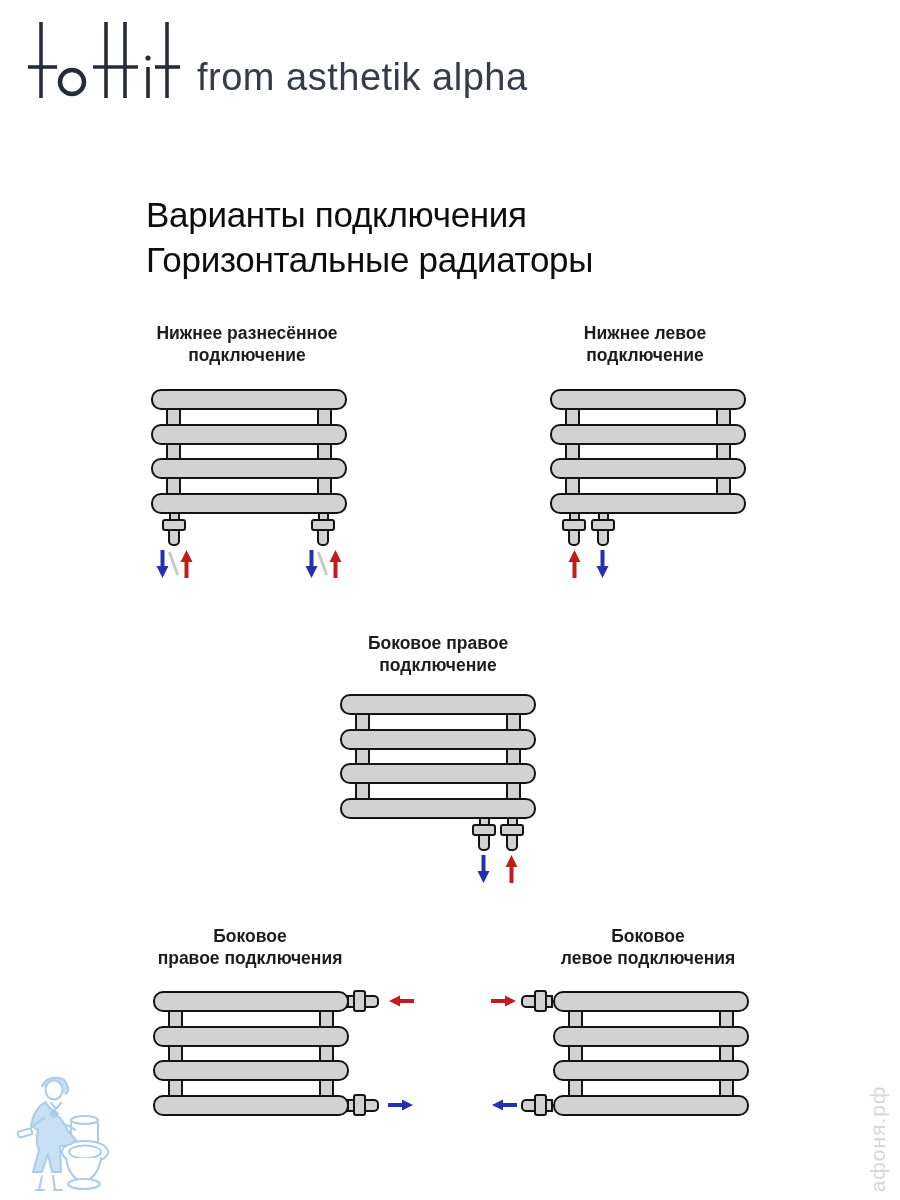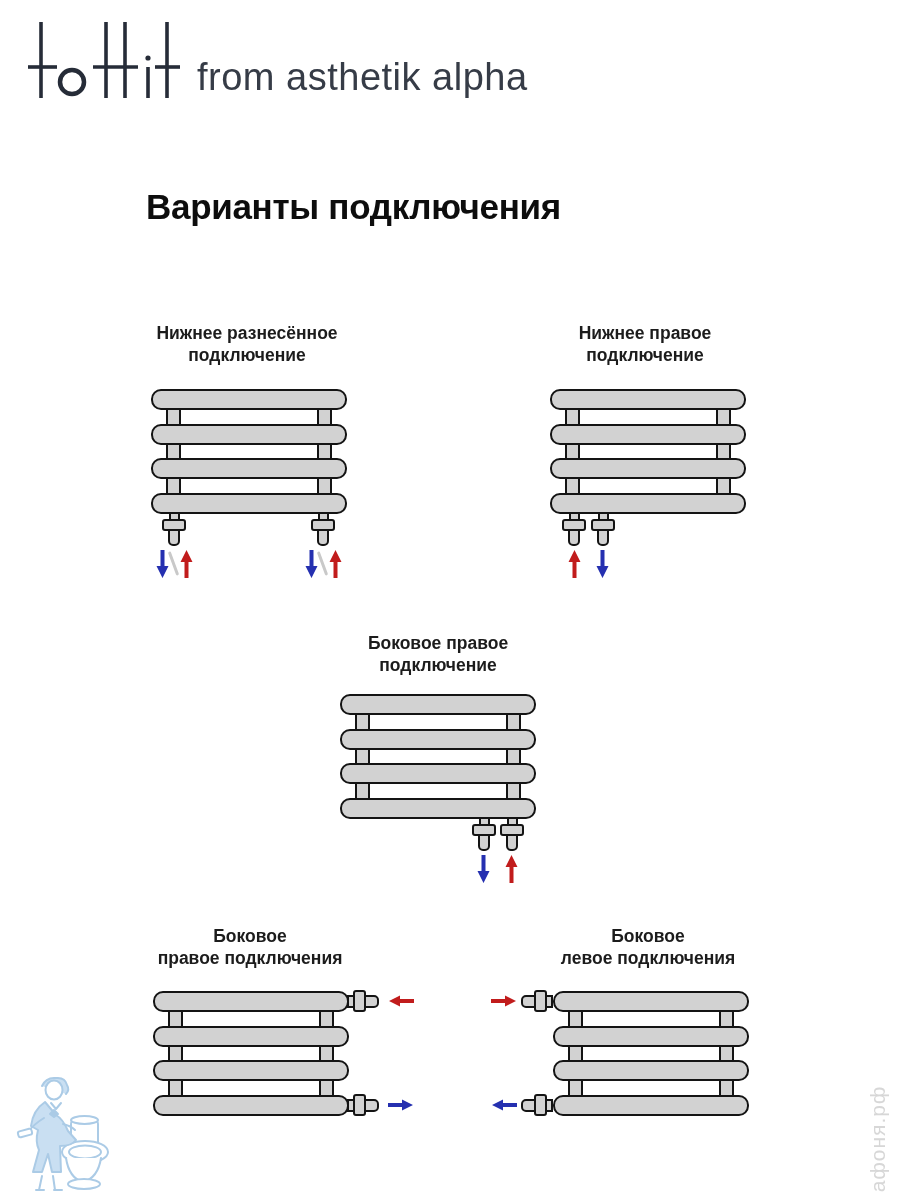--- a/index.html
+++ b/index.html
@@ -12,21 +12,21 @@
     position:relative;width:900px;height:1200px;background:#fff;overflow:hidden;
     font-family:"Liberation Sans","DejaVu Sans",sans-serif;
   }
   
   .logo-svg{position:absolute;left:28px;top:15px;}
   .tagline{
     position:absolute;left:197px;top:56px;font-size:38px;font-weight:300;
     color:#363c47;letter-spacing:.5px;white-space:nowrap;
   }
   .main-title{
-    position:absolute;left:146px;top:184px;font-size:35px;font-weight:bold;
+    position:absolute;left:146px;top:192px;font-size:35px;font-weight:normal;
     line-height:45px;color:#0d0d0d;letter-spacing:-.3px;
   }
   
   .dtitle{
     position:absolute;width:300px;text-align:center;font-size:17.5px;font-weight:bold;
     color:#1c1c1c;line-height:22px;
   }
   
   .radiator{position:absolute;width:196px;height:125px;}
   .rad-bar{
@@ -85,20 +85,21 @@
       <line x1="120" y1="52" x2="120" y2="83"></line>
       <line x1="139" y1="7" x2="139" y2="83"></line>
       <line x1="127" y1="52" x2="152" y2="52"></line>
     </g>
     <circle cx="120" cy="43" r="2.6" fill="var(--ink)"></circle>
   </svg>
   <div class="tagline">from asthetik alpha</div>
 
   <h1 class="main-title">
     <span>Варианты подключения</span><br>
+    <span>Горизонтальные радиаторы</span>
   </h1>
 
   <section>
     <div class="dtitle" style="left:97px;top:322px">
       <span>Нижнее разнесённое</span><br>
       <span>подключение</span>
     </div>
     <div class="radiator" style="left:151px;top:389px">
       <div class="collector col-l"></div>
       <div class="collector col-r"></div>
@@ -128,21 +129,21 @@
         <polygon class="fill-blue" points="5.5,0 9.5,0 9.5,16 13.5,16 7.5,28 1.5,16 5.5,16"></polygon>
       </svg>
     <div class="slash" style="left:321px;top:551px"></div>
     <svg class="arrow" style="left:328px;top:550px" width="15" height="28">
         <polygon class="fill-red" points="7.5,0 13.5,12 9.5,12 9.5,28 5.5,28 5.5,12 1.5,12"></polygon>
       </svg>
   </section>
 
   <section>
     <div class="dtitle" style="left:495px;top:322px">
-      <span>Нижнее правое</span><br>
+      <span>Нижнее левое</span><br>
       <span>подключение</span>
     </div>
     <div class="radiator" style="left:550px;top:389px">
       <div class="collector col-l"></div>
       <div class="collector col-r"></div>
       <div class="rad-bar b1"></div>
       <div class="rad-bar b2"></div>
       <div class="rad-bar b3"></div>
       <div class="rad-bar b4"></div>
     </div>

